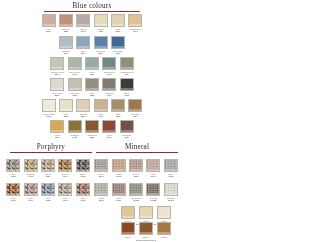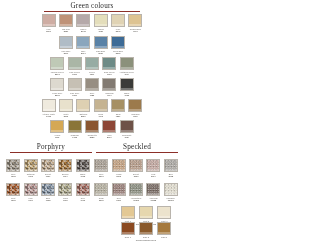--- a/index.html
+++ b/index.html
@@ -86,21 +86,21 @@
   .group{position:absolute;}
   .group .chips{display:flex;justify-content:center;}
   .group .chips .sw{margin:0 1.6px;}
 </style>
 </head>
 <body>
 
 <div class="page">
 
   <div class="section-head" id="head-plain">
-    <div class="title">Green colours</div>
+    <div class="title">Blue colours</div>
     <div class="rule"></div>
   </div>
 
   <div class="row" id="p-r1" style="left:0;top:14px;width:184px;">
       <div class="sw">
         <div class="chip" style="background-color: rgb(206, 173, 163);"></div>
         <div class="lbl">Pink</div>
         <div class="code">8001</div>
       </div>
       <div class="sw">
@@ -264,21 +264,21 @@
         <div class="code">1084</div>
       </div>
     </div>
 
   <div class="section-head" id="head-porphyry">
     <div class="title">Porphyry</div>
     <div class="rule"></div>
   </div>
 
   <div class="section-head" id="head-speckled">
-    <div class="title">Speckled</div>
+    <div class="title">Mineral</div>
     <div class="rule"></div>
   </div>
 
   <div class="row" id="po-r1" style="left:4px;top:159px;width:88px;">
       <div class="sw">
         <div class="chip tex-porph" style="background-color: rgb(155, 145, 131);"></div>
         <div class="lbl">Grey</div>
         <div class="code">7002</div>
       </div>
       <div class="sw">

